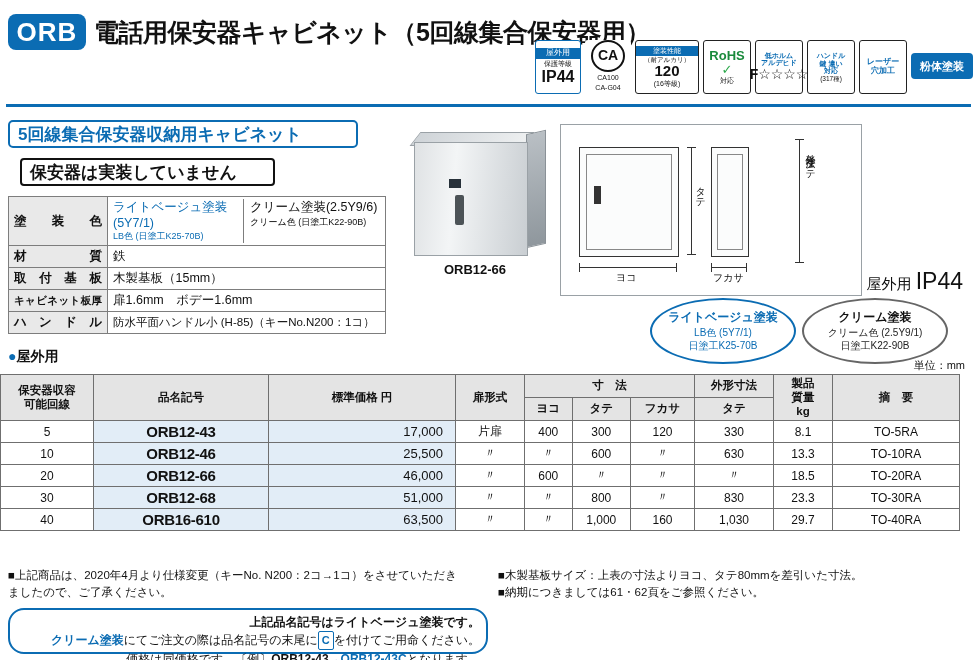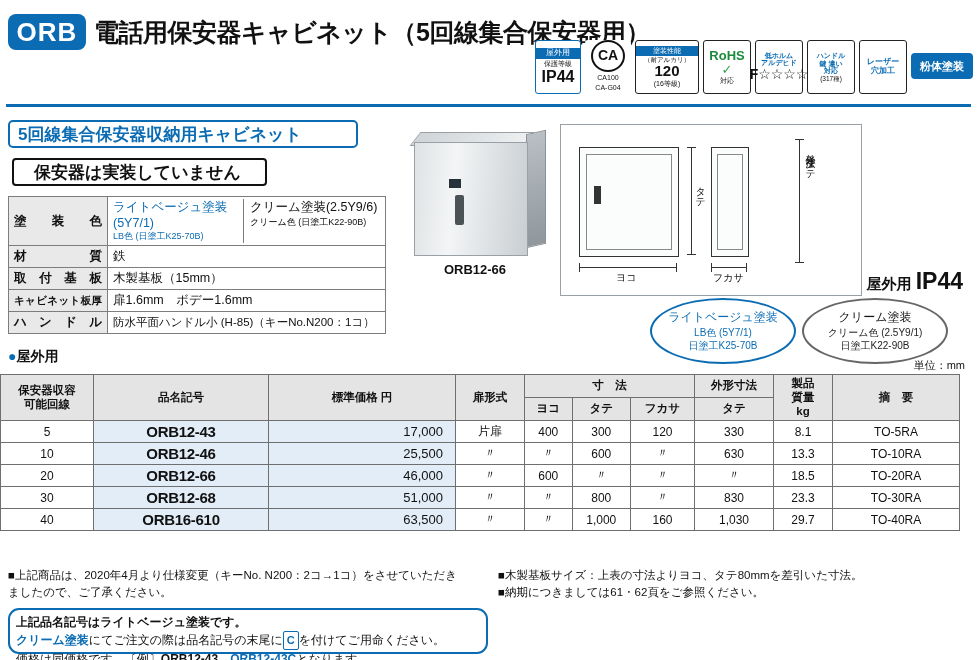--- a/index.html
+++ b/index.html
@@ -60,23 +60,23 @@
   .rule-blue{position:absolute;left:6px;top:104px;width:965px;height:3px;background:#0b6cb3;}
 
   
   .boxtitle{
     position:absolute;left:8px;top:120px;width:350px;height:28px;
     border:2px solid #0b6cb3;border-radius:5px;color:#0b6cb3;
     font-size:17px;font-weight:bold;display:flex;align-items:center;padding-left:8px;
     box-sizing:border-box;
   }
   .boxnote{
-    position:absolute;left:12px;top:158px;width:255px;height:28px;
+    position:absolute;left:20px;top:158px;width:255px;height:28px;
     border:2px solid #111;border-radius:4px;color:#111;
-    font-size:17px;font-weight:bold;display:flex;align-items:center;padding-left:20px;
+    font-size:17px;font-weight:bold;display:flex;align-items:center;padding-left:8px;
     box-sizing:border-box;
   }
 
   
   .spec{position:absolute;left:8px;top:196px;width:378px;border-collapse:collapse;font-size:12px;}
   .spec td{border:1px solid #7d7d7d;padding:2px 5px;vertical-align:middle;}
   .spec td.lbl{width:88px;background:#e9e9e9;font-weight:bold;text-align:justify;text-align-last:justify;font-size:12.5px;}
   .spec td.val{font-size:12.5px;}
   .blue-t{color:#0b6cb3;}
   .small9{font-size:9px;}
@@ -105,25 +105,25 @@
   .dr-side{position:absolute;left:150px;top:22px;width:36px;height:108px;border:1.5px solid #333;background:#fbfcfc;}
   .dr-side-in{position:absolute;left:5px;top:6px;right:5px;bottom:6px;border:1px solid #888;}
   .dim-lbl{position:absolute;font-size:10px;color:#111;}
   .dim-line{position:absolute;background:#333;}
   .v-text{writing-mode:vertical-rl;text-orientation:upright;font-size:10px;letter-spacing:1px;}
 
   
   .bub{position:absolute;border:2px solid #0b6cb3;border-radius:50%;
     display:flex;flex-direction:column;align-items:center;justify-content:center;
     text-align:center;font-size:10px;line-height:1.35;color:#0b6cb3;background:#fff;}
-  .bub .b1{font-size:12px;font-weight:normal;}
+  .bub .b1{font-size:12px;font-weight:bold;}
   .bub.gray{border-color:#666;color:#222;}
   .bub.gray .b1{color:#111;}
 
-  .ip-big{position:absolute;right:14px;top:268px;font-size:15px;font-weight:bold;margin-left:17px;}
+  .ip-big{position:absolute;right:14px;top:268px;font-size:15px;font-weight:normal;margin-left:17px;}
   .ip-big .big{font-size:23px;}
 
   
   .outdoor{position:absolute;left:8px;top:348px;font-size:14px;font-weight:bold;text-align:center;}
   .outdoor .dot{color:#0b6cb3;}
   .unit{position:absolute;right:12px;top:358px;font-size:11px;}
 
   
   table.main{position:absolute;left:0;top:374px;width:960px;border-collapse:collapse;font-size:12px;}
   table.main th,table.main td{border:1px solid #6f6f6f;text-align:center;padding:2px 3px;}
@@ -131,22 +131,22 @@
   table.main td.model{font-size:15px;font-weight:bold;letter-spacing:-0.3px;}
   table.main td.price{text-align:right;padding-right:12px;font-size:13px;}
   .cell-blue{background:#e2edf7;}
 
   
   .fn{position:absolute;font-size:11.5px;line-height:1.45;}
   .fn-left{left:8px;top:567px;width:460px;}
   .fn-right{left:498px;top:567px;width:470px;}
   .note-box{
     position:absolute;left:8px;top:608px;width:480px;height:46px;
-    border:2px solid #0b6cb3;border-radius:11px;box-sizing:border-box;padding:3px 6px;
-    font-size:12px;line-height:1.5;
+    border:2px solid #0b6cb3;border-radius:16px;box-sizing:border-box;padding:3px 6px;
+    font-size:12px;line-height:1.5;text-align:right;
   }
   .note-box .l1{font-weight:bold;}
   .badge-c{display:inline-block;border:1px solid #0b6cb3;color:#0b6cb3;font-weight:bold;
     padding:0 3px;border-radius:2px;font-size:11px;}
   .arrowblue{color:#0b6cb3;font-weight:bold;}
 </style>
 </head>
 <body>
 
 <div class="page">

